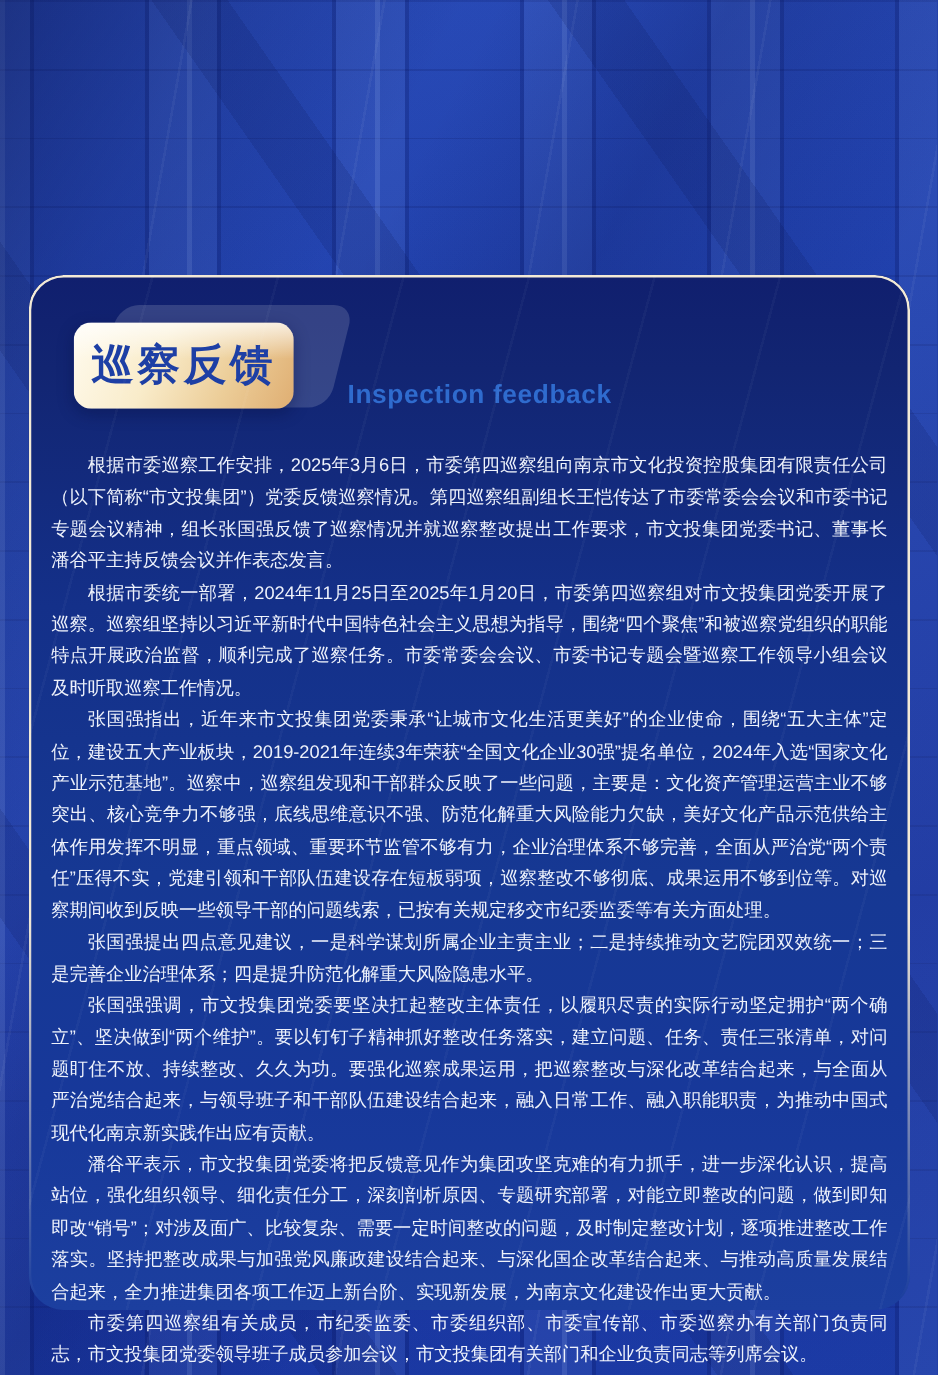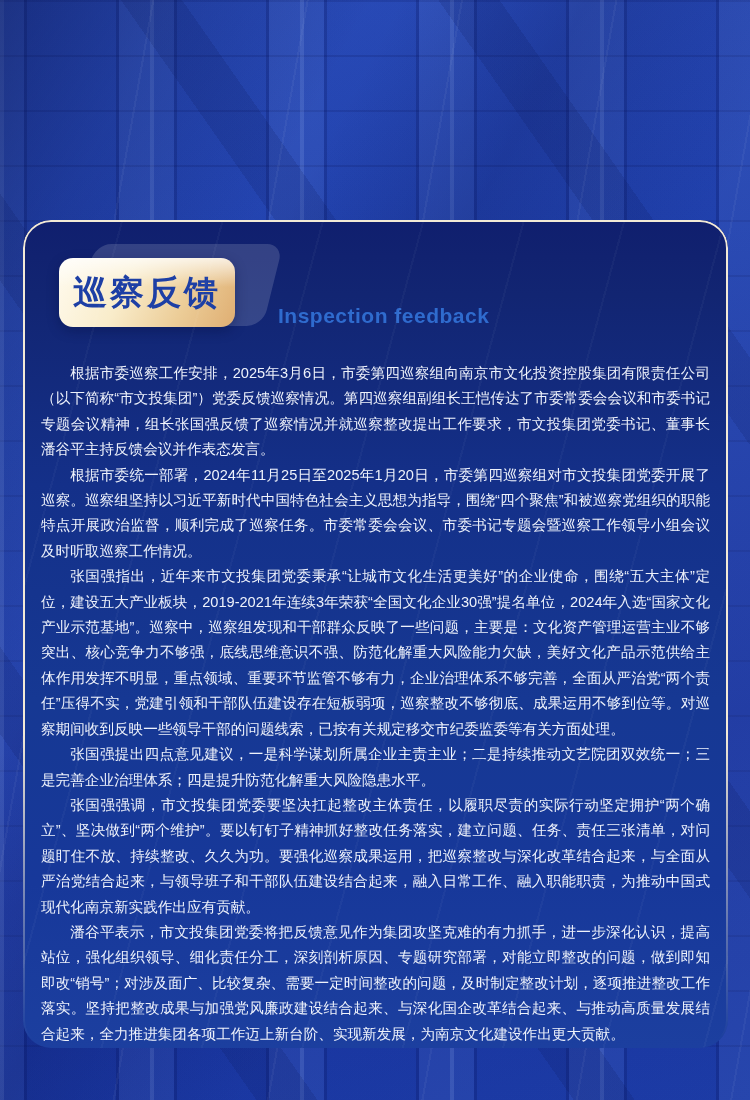--- a/index.html
+++ b/index.html
@@ -90,16 +90,17 @@
   <div class="badge">巡察反馈</div>
   <div class="subtitle">Inspection feedback</div>
 
   <div class="article">
     <p>根据市委巡察工作安排，2025年3月6日，市委第四巡察组向南京市文化投资控股集团有限责任公司（以下简称“市文投集团”）党委反馈巡察情况。第四巡察组副组长王恺传达了市委常委会会议和市委书记专题会议精神，组长张国强反馈了巡察情况并就巡察整改提出工作要求，市文投集团党委书记、董事长潘谷平主持反馈会议并作表态发言。</p>
     <p>根据市委统一部署，2024年11月25日至2025年1月20日，市委第四巡察组对市文投集团党委开展了巡察。巡察组坚持以习近平新时代中国特色社会主义思想为指导，围绕“四个聚焦”和被巡察党组织的职能特点开展政治监督，顺利完成了巡察任务。市委常委会会议、市委书记专题会暨巡察工作领导小组会议及时听取巡察工作情况。</p>
     <p>张国强指出，近年来市文投集团党委秉承“让城市文化生活更美好”的企业使命，围绕“五大主体”定位，建设五大产业板块，2019-2021年连续3年荣获“全国文化企业30强”提名单位，2024年入选“国家文化产业示范基地”。巡察中，巡察组发现和干部群众反映了一些问题，主要是：文化资产管理运营主业不够突出、核心竞争力不够强，底线思维意识不强、防范化解重大风险能力欠缺，美好文化产品示范供给主体作用发挥不明显，重点领域、重要环节监管不够有力，企业治理体系不够完善，全面从严治党“两个责任”压得不实，党建引领和干部队伍建设存在短板弱项，巡察整改不够彻底、成果运用不够到位等。对巡察期间收到反映一些领导干部的问题线索，已按有关规定移交市纪委监委等有关方面处理。</p>
     <p>张国强提出四点意见建议，一是科学谋划所属企业主责主业；二是持续推动文艺院团双效统一；三是完善企业治理体系；四是提升防范化解重大风险隐患水平。</p>
     <p>张国强强调，市文投集团党委要坚决扛起整改主体责任，以履职尽责的实际行动坚定拥护“两个确立”、坚决做到“两个维护”。要以钉钉子精神抓好整改任务落实，建立问题、任务、责任三张清单，对问题盯住不放、持续整改、久久为功。要强化巡察成果运用，把巡察整改与深化改革结合起来，与全面从严治党结合起来，与领导班子和干部队伍建设结合起来，融入日常工作、融入职能职责，为推动中国式现代化南京新实践作出应有贡献。</p>
     <p>潘谷平表示，市文投集团党委将把反馈意见作为集团攻坚克难的有力抓手，进一步深化认识，提高站位，强化组织领导、细化责任分工，深刻剖析原因、专题研究部署，对能立即整改的问题，做到即知即改“销号”；对涉及面广、比较复杂、需要一定时间整改的问题，及时制定整改计划，逐项推进整改工作落实。坚持把整改成果与加强党风廉政建设结合起来、与深化国企改革结合起来、与推动高质量发展结合起来，全力推进集团各项工作迈上新台阶、实现新发展，为南京文化建设作出更大贡献。</p>
+    <p>市委第四巡察组有关成员，市纪委监委、市委组织部、市委宣传部、市委巡察办有关部门负责同志，市文投集团党委领导班子成员参加会议，市文投集团有关部门和企业负责同志等列席会议。</p>
   </div>
 
   <div class="card-border"></div>
 </div>
 
 </body></html>

